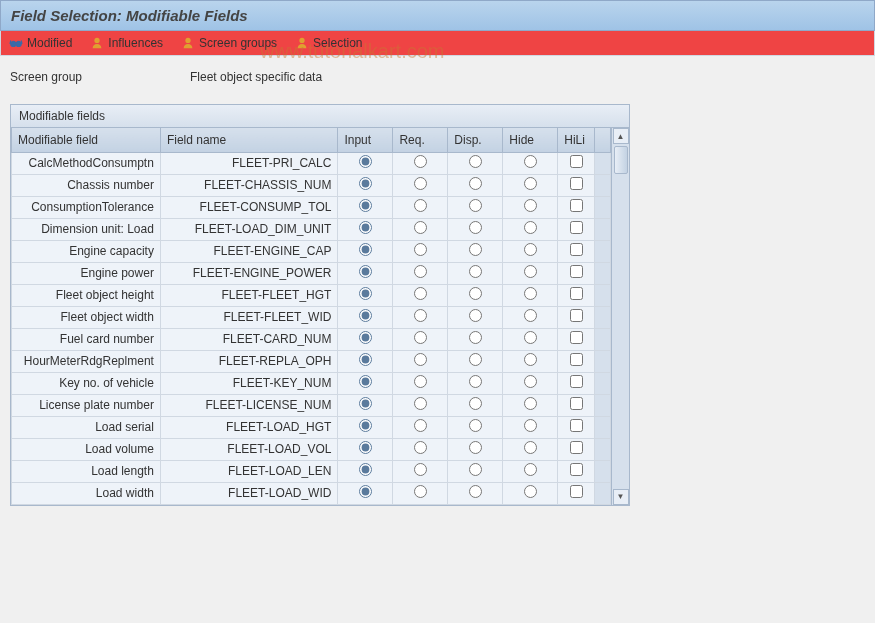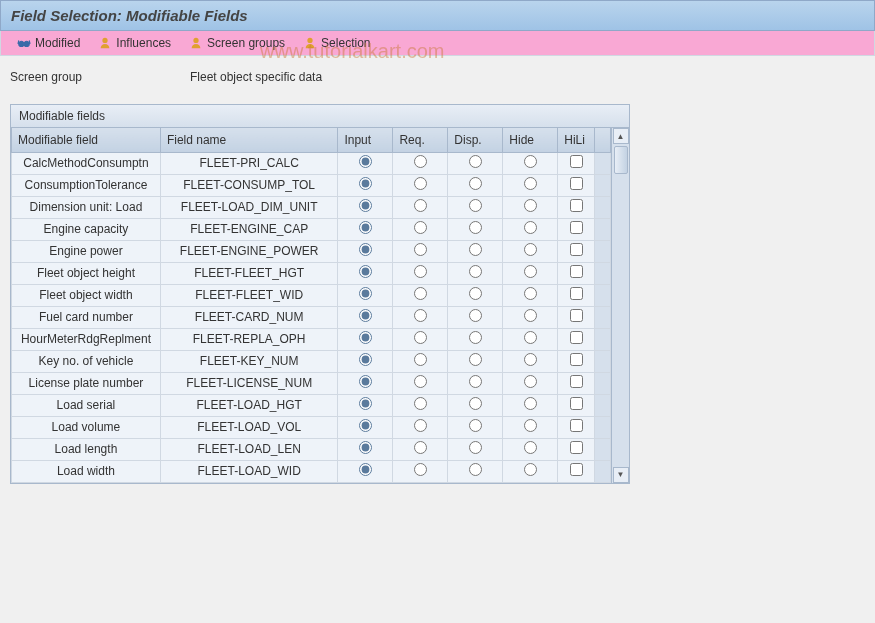--- a/index.html
+++ b/index.html
@@ -19,24 +19,24 @@
     .title-bar {
       background: linear-gradient(to bottom, #b9d4ed 0%, #9fc3e6 100%);
       border: 1px solid #8fa8c8;
       padding: 6px 10px;
       font-size: 15px;
       font-weight: bold;
       font-style: italic;
       color: #444;
     }
     .toolbar {
-      background: #f9a8d4;
+      background: #ef4444;
       border: 1px solid #d0d8e2;
       border-top: none;
-      padding: 5px 16px;
+      padding: 5px 8px;
       display: flex;
       align-items: center;
       gap: 18px;
     }
     .toolbar-item {
       display: flex;
       align-items: center;
       gap: 4px;
       color: #333;
       cursor: pointer;
@@ -91,21 +91,21 @@
       padding: 2px 6px;
       background: #eef3f9;
       color: #333;
       font-size: 12px;
       height: 22px;
       white-space: nowrap;
       overflow: hidden;
     }
     tbody tr td:first-child,
     tbody tr td:nth-child(2) {
-      text-align: center;
+      text-align: right;
     }
     tbody td.center {
       text-align: center;
     }
     .col-label { width: 130px; }
     .col-name { width: 155px; }
     .col-input, .col-req, .col-disp, .col-hide { width: 48px; }
     .col-hili { width: 32px; }
     .col-spacer { width: 14px; background:#d6e0ec !important; }
     input[type="radio"] {
@@ -236,20 +236,30 @@
               <td>CalcMethodConsumptn</td>
               <td>FLEET-PRI_CALC</td>
               <td class="center"><input type="radio" name="row0" checked="" style=""></td>
               <td class="center"><input type="radio" name="row0" style=""></td>
               <td class="center"><input type="radio" name="row0" style=""></td>
               <td class="center"><input type="radio" name="row0" style=""></td>
               <td class="center"><input type="checkbox" style=""></td>
               <td class="col-spacer"></td>
             </tr>
             <tr>
+              <td>Chassis number</td>
+              <td>FLEET-CHASSIS_NUM</td>
+              <td class="center"><input type="radio" name="row1" checked="" style=""></td>
+              <td class="center"><input type="radio" name="row1" style=""></td>
+              <td class="center"><input type="radio" name="row1" style=""></td>
+              <td class="center"><input type="radio" name="row1" style=""></td>
+              <td class="center"><input type="checkbox" style=""></td>
+              <td class="col-spacer"></td>
+            </tr>
+            <tr>
               <td>ConsumptionTolerance</td>
               <td>FLEET-CONSUMP_TOL</td>
               <td class="center"><input type="radio" name="row2" checked="" style=""></td>
               <td class="center"><input type="radio" name="row2" style=""></td>
               <td class="center"><input type="radio" name="row2" style=""></td>
               <td class="center"><input type="radio" name="row2" style=""></td>
               <td class="center"><input type="checkbox" style=""></td>
               <td class="col-spacer"></td>
             </tr>
             <tr>

